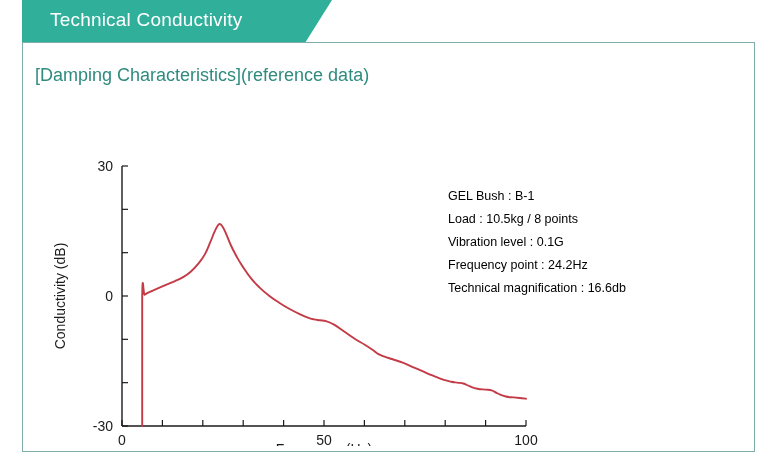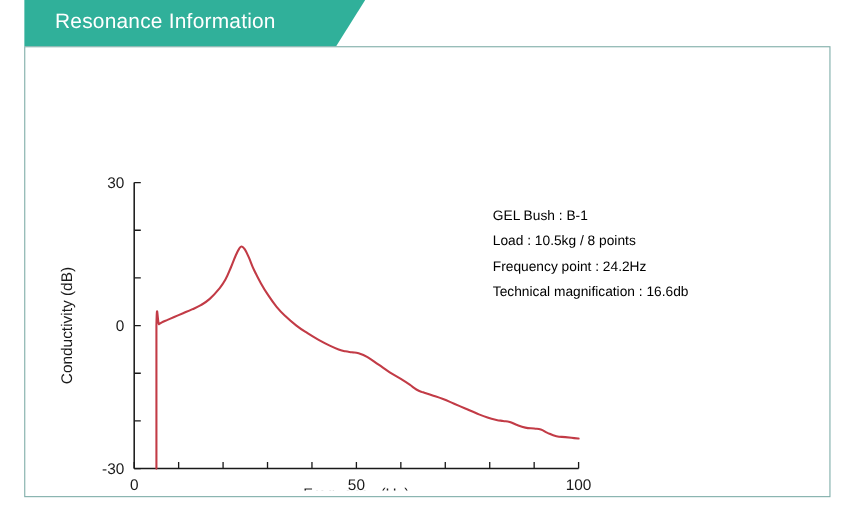--- a/index.html
+++ b/index.html
@@ -91,25 +91,26 @@
     white-space: nowrap;
   }
 </style>
 </head>
 <body>
 
 <div id="header-banner">
   <svg class="banner-shape" width="310" height="43" viewBox="0 0 310 43">
     <polygon id="banner-poly" points="0,0 310,0 283,43 0,43" fill="#30b09a"></polygon>
   </svg>
-  <div id="header-title" style="color: rgb(255, 255, 255);">Resonance Information</div>
+  <div id="header-title" style="color: rgb(255, 255, 255);">Technical Conductivity</div>
 </div>
 
 <div id="content-panel" style="border-color: rgb(127, 173, 169);">
 
+  <div id="section-title" style="color: rgb(46, 139, 126);">[Damping Characteristics](reference data)</div>
 
   <div id="chart-area">
     <svg id="chart-svg" width="733" height="345" viewBox="0 0 733 345">
 
       <line id="y-axis" x1="99" y1="65" x2="99" y2="325" stroke="#1a1a1a" stroke-width="1.4"></line>
 
       <line id="x-axis" x1="99" y1="325" x2="503" y2="325" stroke="#1a1a1a" stroke-width="1.4"></line>
 
       <g id="y-ticks">
           <line x1="99" y1="325" x2="105" y2="325" stroke="#1a1a1a" stroke-width="1.2"></line>
@@ -148,17 +149,18 @@
 
       <text id="y-axis-title" x="42" y="195" transform="rotate(-90 42 195)" text-anchor="middle" font-family="Liberation Sans, sans-serif" font-size="14" fill="#1a1a1a">Conductivity (dB)</text>
 
       <text id="x-axis-title" x="301" y="353" text-anchor="middle" font-family="Liberation Sans, sans-serif" font-size="14" fill="#1a1a1a">Frequency (Hz)</text>
     </svg>
   </div>
 
   <div id="spec-list">
     <div class="spec-line">GEL Bush : B-1</div>
     <div class="spec-line">Load : 10.5kg / 8 points</div>
+    <div class="spec-line">Vibration level : 0.1G</div>
     <div class="spec-line">Frequency point : 24.2Hz</div>
     <div class="spec-line">Technical magnification : 16.6db</div>
   </div>
 
 </div>
 
 </body></html>

